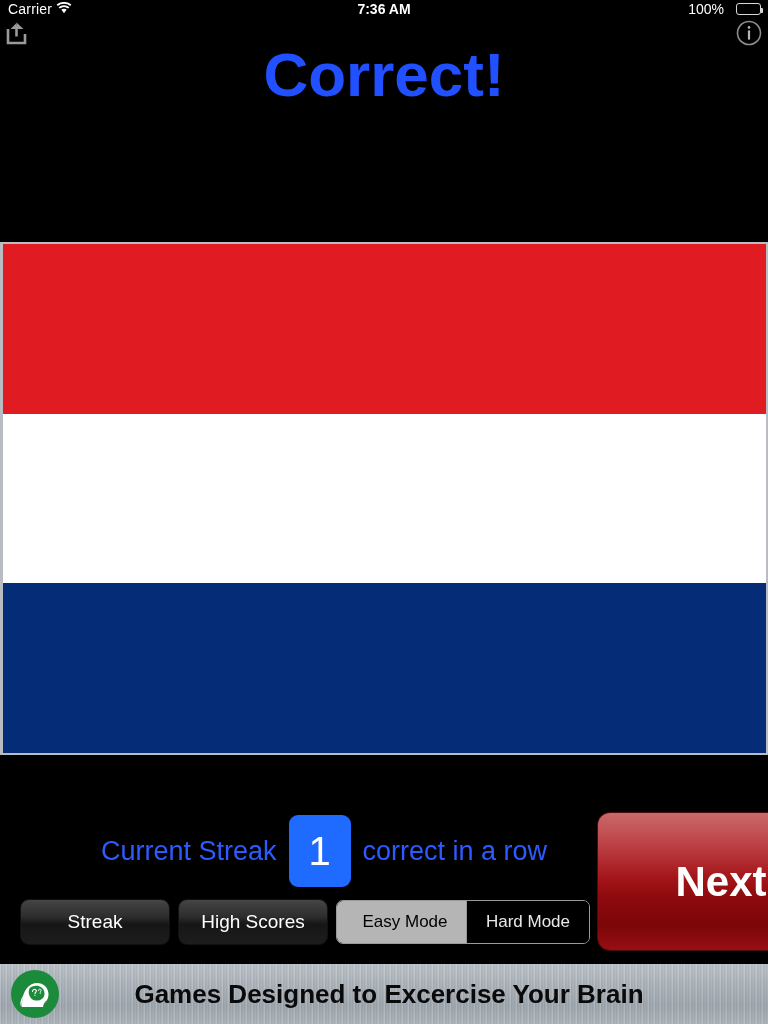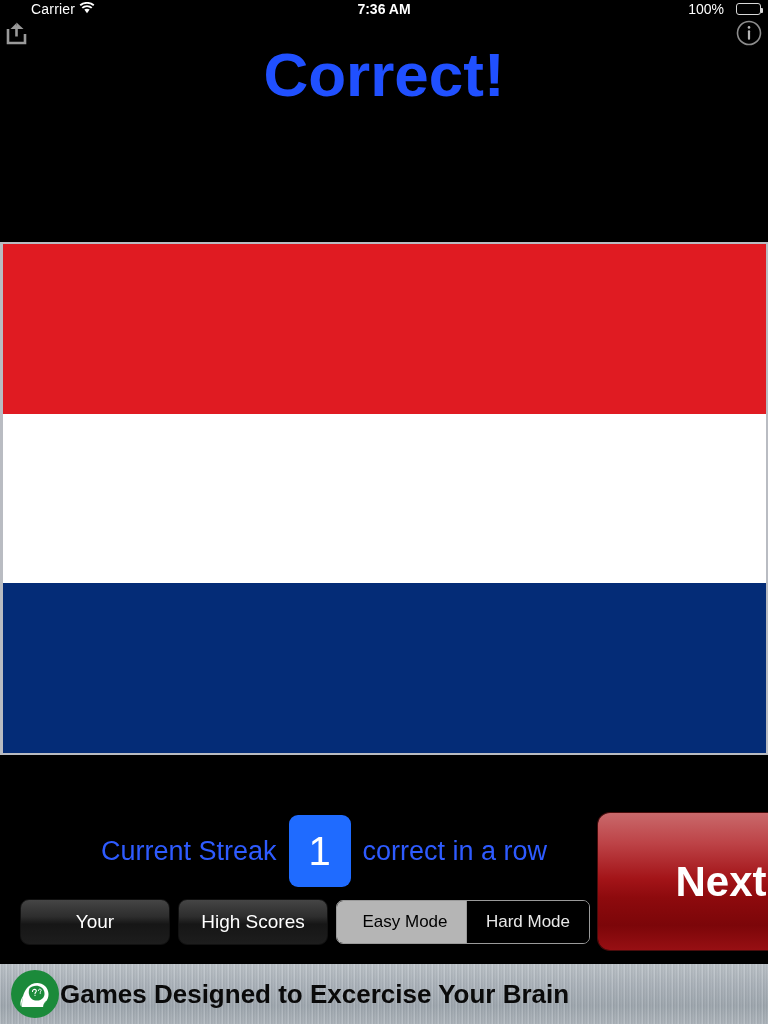--- a/index.html
+++ b/index.html
@@ -29,21 +29,20 @@
     height: 20px;
     color: #ffffff;
     font-size: 14px;
   }
   .sb-left {
     position: absolute;
     left: 8px; top: 1px;
     display: flex;
     align-items: center;
     gap: 4px;
-    margin-left: 23px;
   }
   .sb-carrier { font-size: 14px; letter-spacing: .2px; }
   .wifi-icon { display: block; }
   .sb-center {
     position: absolute;
     left: 0; right: 0; top: 1px;
     text-align: center;
     font-size: 14px;
     font-weight: bold;
   }
@@ -249,20 +248,21 @@
     cursor: pointer;
     overflow: hidden;
   }
   .ad-logo {
     flex: 0 0 auto;
     margin-left: 10px;
     width: 50px; height: 50px;
   }
   .ad-text {
     flex: 1 1 auto;
+    text-align: center;
     color: #0a0a0a;
     font-size: 26px;
     font-weight: bold;
     padding-right: 50px;
   }
 </style>
 </head>
 <body>
 
 <div class="screen">
@@ -313,21 +313,21 @@
   </div>
 
   <div class="streak-row">
     <span class="streak-label">Current Streak</span>
     <span class="streak-box">1</span>
     <span class="streak-suffix">correct in a row</span>
   </div>
 
   <div class="next-button">Next</div>
 
-  <div class="dark-button btn-share">Your</div>
+  <div class="dark-button btn-share">Streak</div>
   <div class="dark-button btn-highscores">High Scores</div>
 
   <div class="segmented">
     <div class="seg selected">Easy Mode</div>
     <div class="seg unselected">Hard Mode</div>
   </div>
 
   <div class="ad-banner">
     <span class="ad-logo">
       <svg width="50" height="50" viewBox="0 0 50 50">

